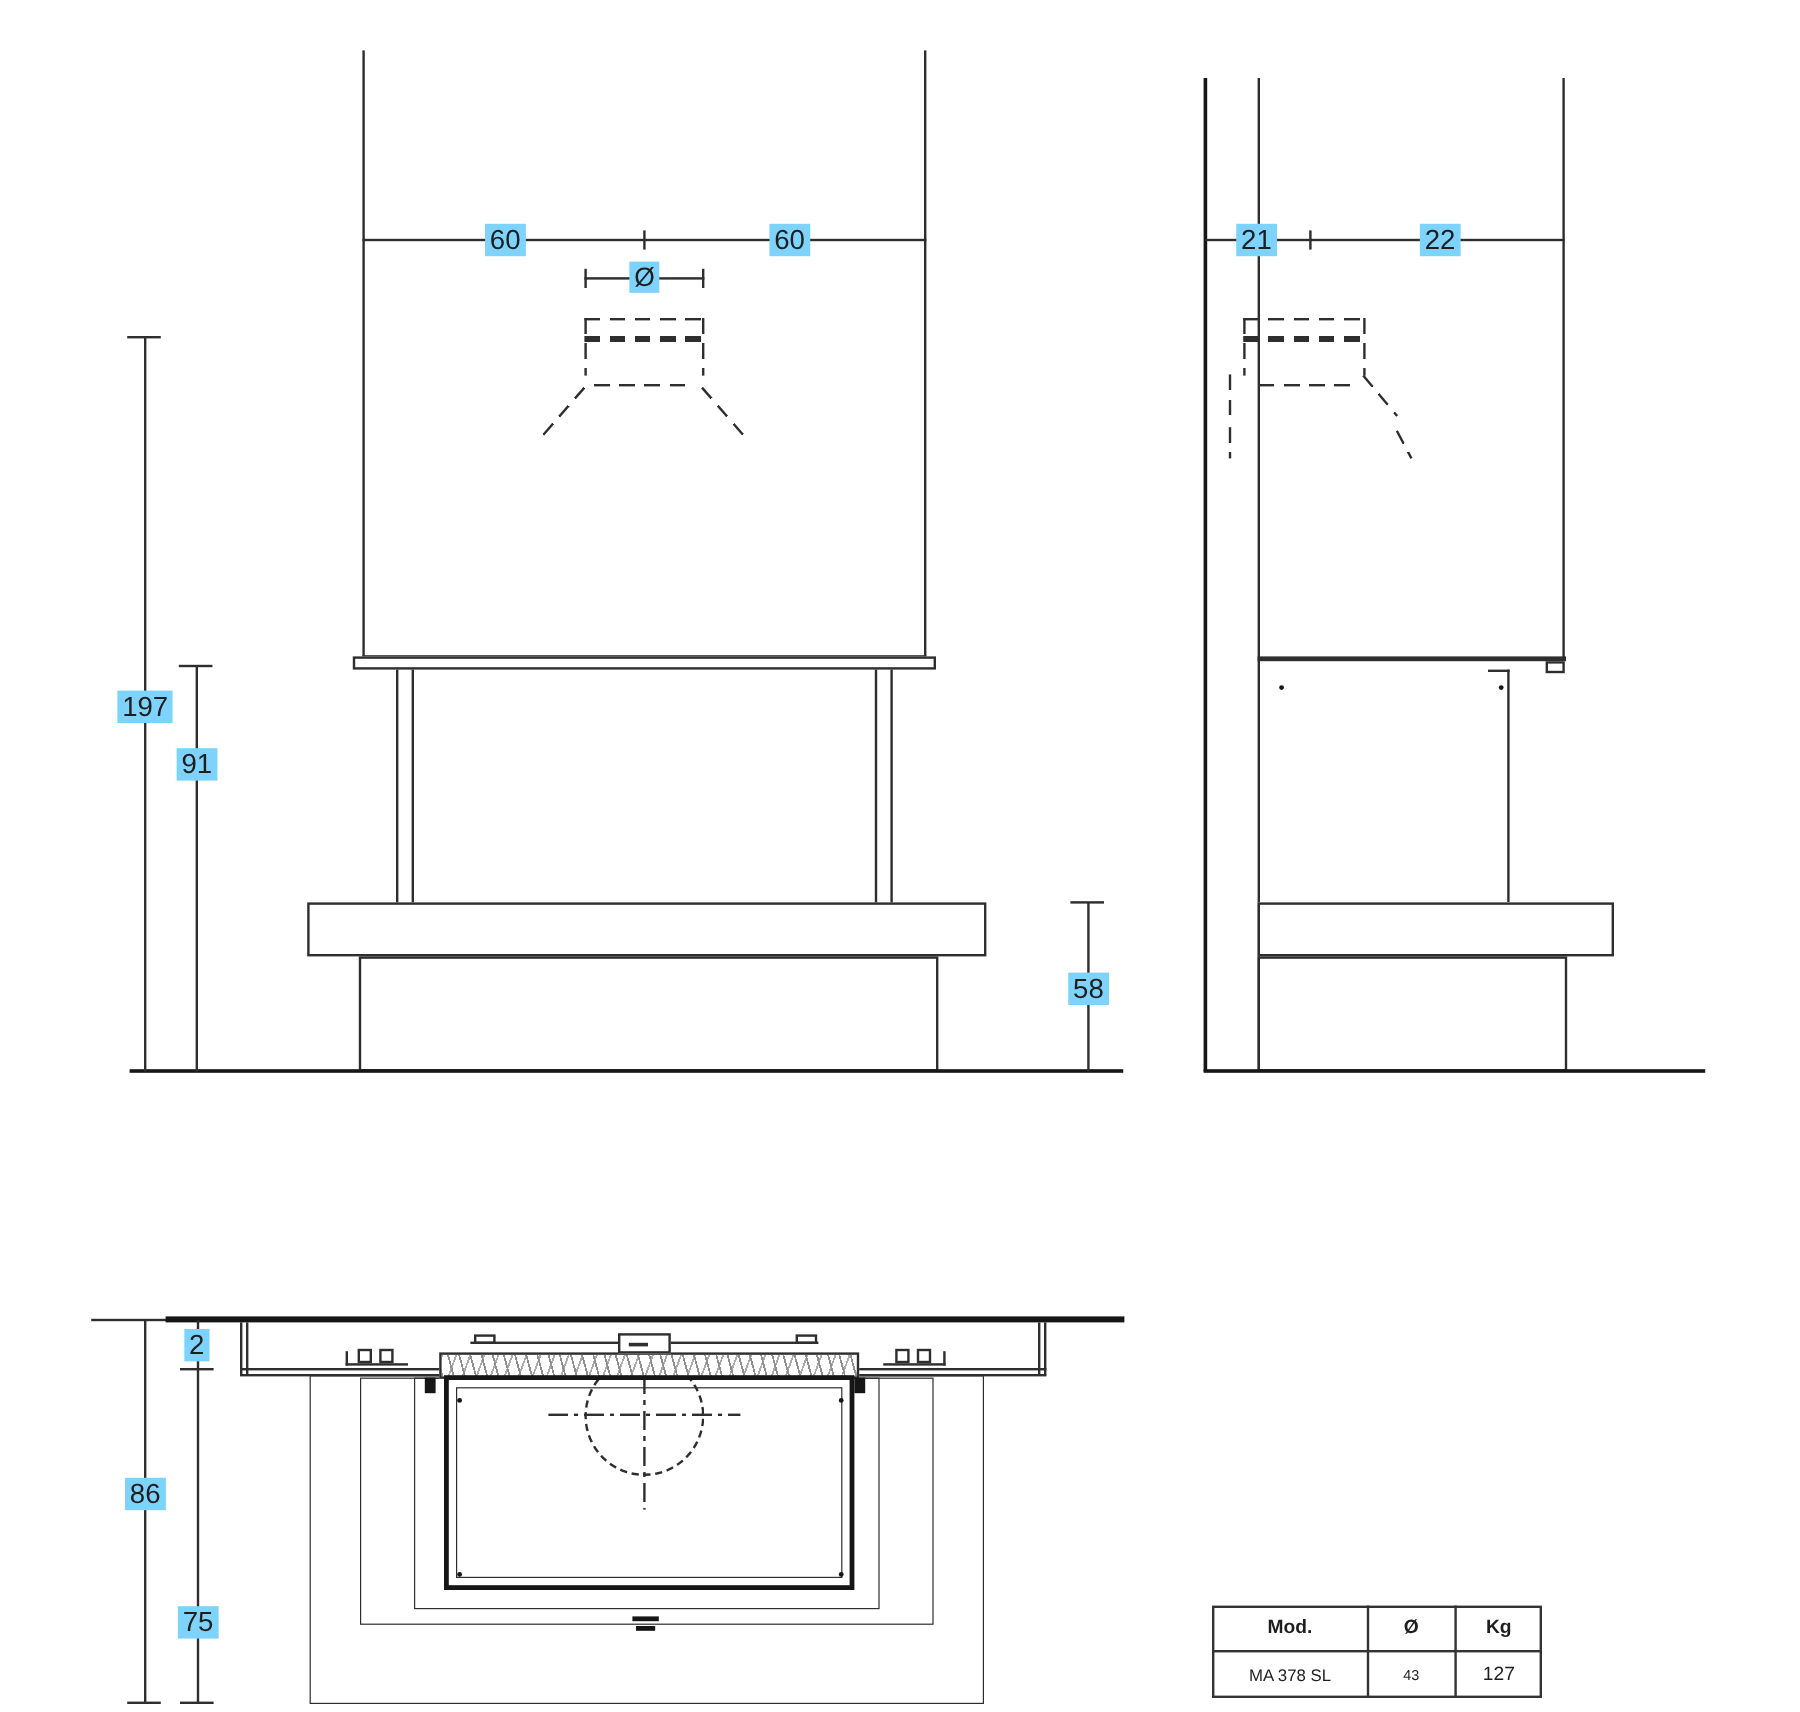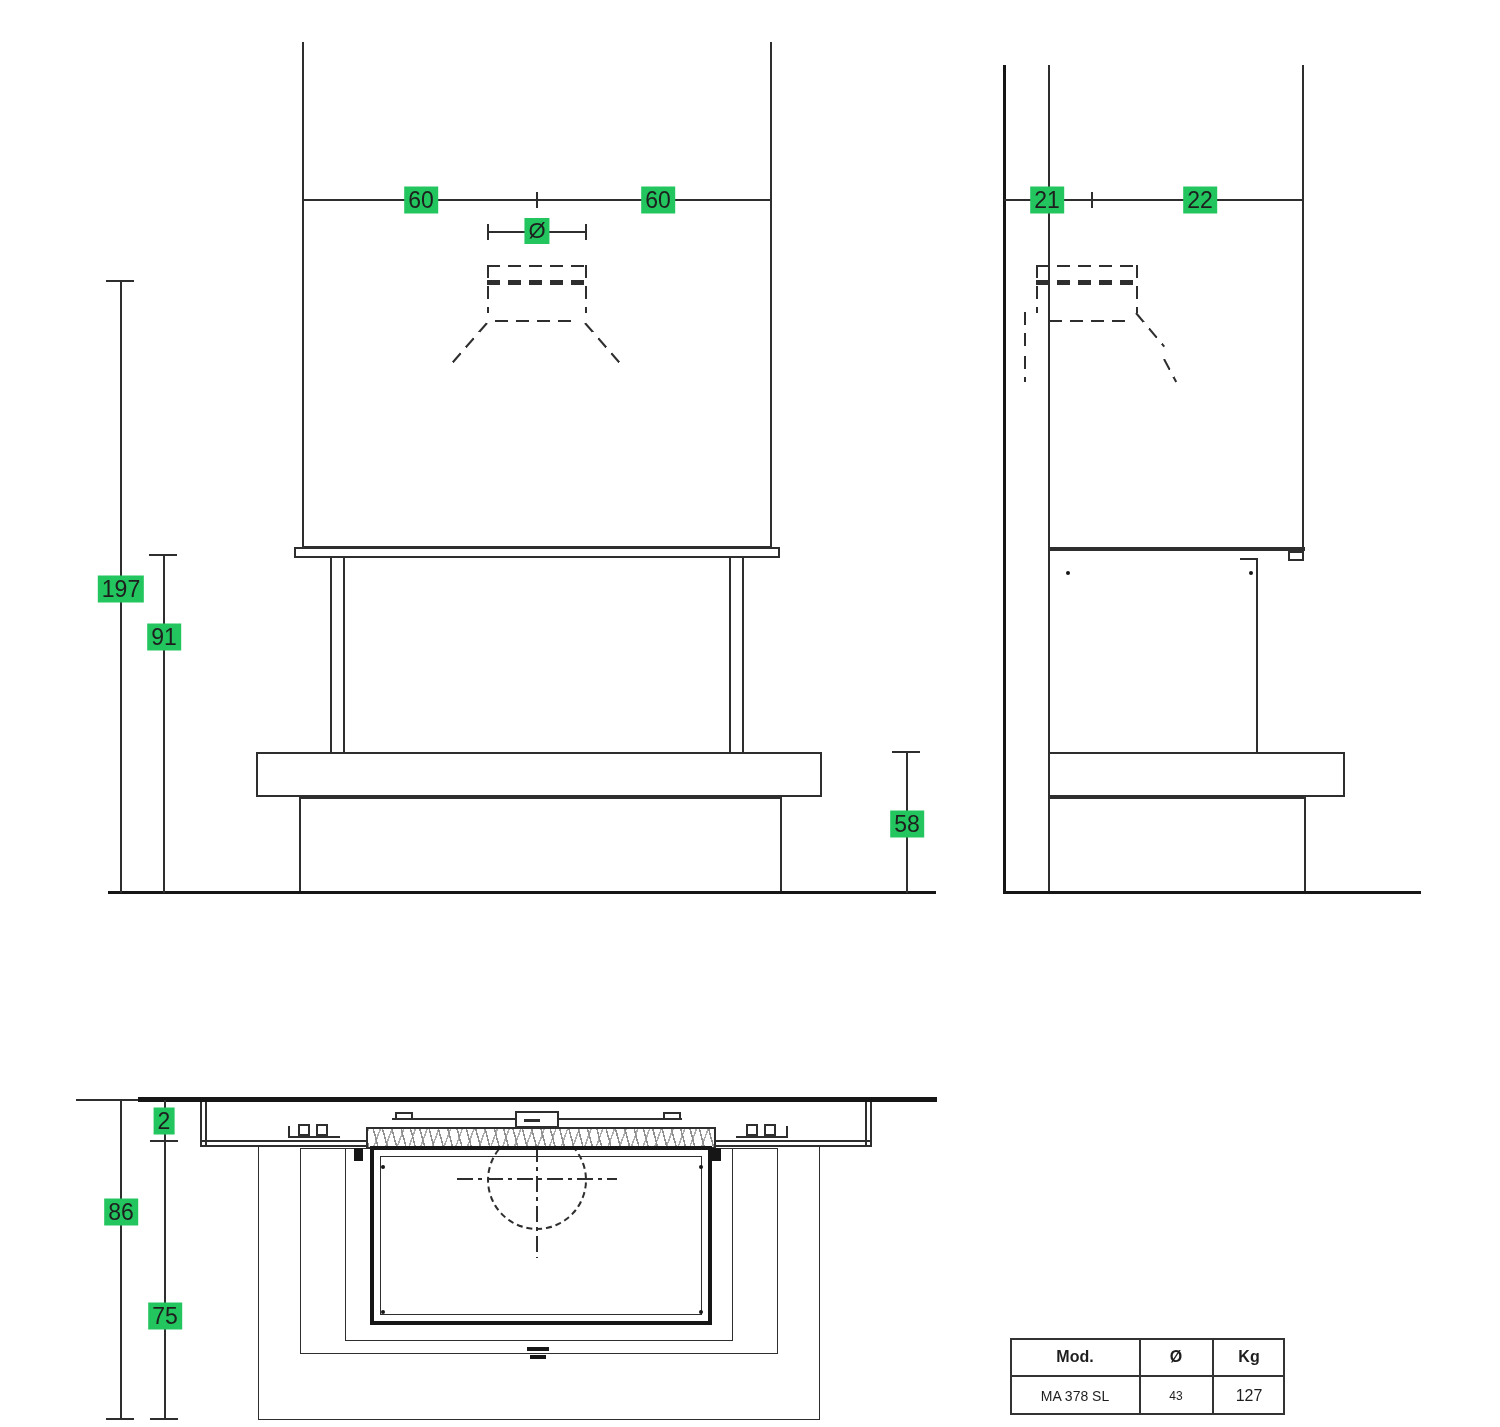--- a/index.html
+++ b/index.html
@@ -16,21 +16,21 @@
   .b{position:absolute;border:2px solid var(--ln);background:transparent;box-sizing:border-box;}
   
   .dh{position:absolute;height:2px;background:repeating-linear-gradient(90deg,var(--ln) 0 13px,transparent 13px 21px);}
   .dv{position:absolute;width:2px;background:repeating-linear-gradient(180deg,var(--ln) 0 13px,transparent 13px 21px);}
   .dg{position:absolute;height:2px;transform-origin:0 50%;background:repeating-linear-gradient(90deg,var(--ln) 0 12px,transparent 12px 20px);}
   
   .cv{position:absolute;width:1.5px;background:repeating-linear-gradient(180deg,var(--ln) 0 16px,transparent 16px 21px,var(--ln) 21px 25px,transparent 25px 30px);}
   .ch{position:absolute;height:1.5px;background:repeating-linear-gradient(90deg,var(--ln) 0 16px,transparent 16px 21px,var(--ln) 21px 25px,transparent 25px 30px);}
   .dot{position:absolute;width:4px;height:4px;border-radius:50%;background:var(--dk);}
   .sq{position:absolute;background:var(--dk);}
-  .lbl{position:absolute;transform:translate(-50%,-50%);background:#22c55e;color:#1e1e1e;
+  .lbl{position:absolute;transform:translate(-50%,-50%);background:#7dd3fc;color:#1e1e1e;
        font-size:23px;line-height:1;padding:2px 4px;white-space:nowrap;}
   .tlbl{position:absolute;transform:translate(-50%,-50%);color:#1e1e1e;line-height:1;white-space:nowrap;}
   .circle{position:absolute;border:2.5px dashed var(--ln);border-radius:50%;box-sizing:border-box;}
   .strip{position:absolute;border:2px solid var(--ln);box-sizing:border-box;background-color:#fff;
          background-image:repeating-linear-gradient(75deg,#8f8f8f 0 1.5px,transparent 1.5px 9px),
                           repeating-linear-gradient(-70deg,#ababab 0 1.5px,transparent 1.5px 11px);}
 </style>
 </head>
 <body>
 
@@ -155,24 +155,24 @@
     <div class="dot" style="left:699px;top:1310px;"></div>
 
     <div class="sq" style="left:527px;top:1347px;width:22px;height:4px;"></div>
     <div class="sq" style="left:530px;top:1355px;width:16px;height:4px;"></div>
 
     <div class="vd" style="left:164px;top:1100px;height:41px;"></div>
     <div class="hd" style="left:150px;top:1140px;width:28px;"></div>
     <span class="lbl" style="left:164px;top:1121px;">2</span>
     <div class="vd" style="left:120px;top:1100px;height:320px;"></div>
     <div class="hd" style="left:106px;top:1418px;width:28px;"></div>
-    <span class="lbl" style="left:121px;top:1212px;">86</span>
+    <span class="lbl" style="left:121px;top:1245px;">86</span>
     <div class="vd" style="left:164px;top:1141px;height:279px;"></div>
     <div class="hd" style="left:150px;top:1418px;width:28px;"></div>
-    <span class="lbl" style="left:165px;top:1316px;">75</span>
+    <span class="lbl" style="left:165px;top:1352px;">75</span>
   </div>
 
   <div class="grp">
     <div class="b" style="left:1010px;top:1338px;width:275px;height:77px;border-color:#333;background:#fff;"></div>
     <div class="h" style="left:1010px;top:1375px;width:275px;background:#333;"></div>
     <div class="v" style="left:1139px;top:1338px;height:77px;background:#333;"></div>
     <div class="v" style="left:1212px;top:1338px;height:77px;background:#333;"></div>
     <span class="tlbl" style="left:1075px;top:1357px;font-size:16px;font-weight:bold;">Mod.</span>
     <span class="tlbl" style="left:1176px;top:1357px;font-size:16px;font-weight:bold;">Ø</span>
     <span class="tlbl" style="left:1249px;top:1357px;font-size:16px;font-weight:bold;">Kg</span>

